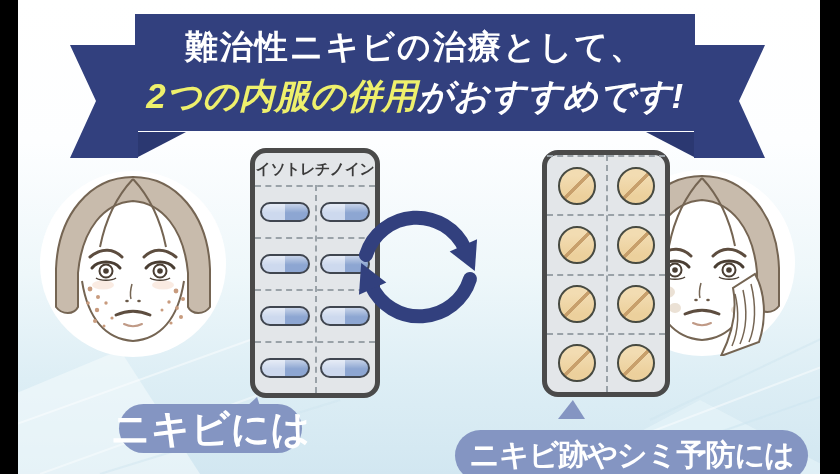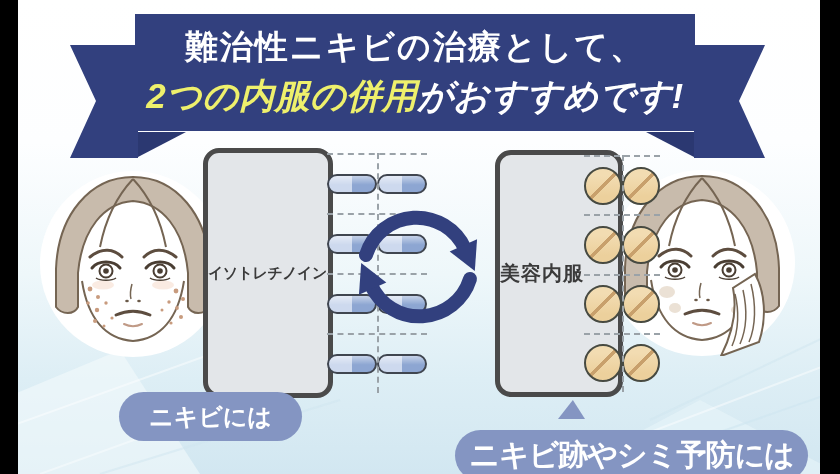--- a/index.html
+++ b/index.html
@@ -17,21 +17,21 @@
     position:absolute;left:135px;top:14px;width:560px;height:117px;
     background:#32407e;display:flex;flex-direction:column;justify-content:center;
     align-items:center;gap:3px;z-index:5;
   }
   .banner-line1{color:#ffffff;font-size:33px;font-weight:bold;letter-spacing:2px;white-space:nowrap;}
   .banner-line2{font-size:35px;font-weight:bold;letter-spacing:0.5px;white-space:nowrap;color:#ffffff;font-style:italic;}
   .banner-line2 .hl{color:#eef06c;}
   
   .pack{
     position:absolute;background:#e3e6e9;border:5px solid #4a4a4a;border-radius:16px;
-    z-index:6;display:flex;flex-direction:row;
+    z-index:6;display:flex;flex-direction:column;margin-left:47px;
   }
   .pack-left{left:203px;top:148px;width:130px;height:250px;}
   .pack-right{left:495px;top:150px;width:128px;height:247px;}
   .pack-label{
     flex:0 0 32px;display:flex;align-items:center;justify-content:center;
     color:#3b3b3b;font-weight:600;white-space:nowrap;
   }
   .pack-left .pack-label{font-size:15px;letter-spacing:-0.5px;}
   .pack-right .pack-label{flex-basis:34px;font-size:20px;letter-spacing:1px;}
   .pack-grid{flex:1;position:relative;display:flex;flex-direction:column;}
@@ -50,21 +50,21 @@
     background:linear-gradient(135deg,rgba(0,0,0,0) 46%,#c8a06c 46%,#c8a06c 53%,rgba(0,0,0,0) 53%),
                linear-gradient(180deg,#f2dcb2 20%,#ecd09c 80%);
   }
   
   .arrows-svg{position:absolute;left:343px;top:191px;width:150px;height:150px;z-index:7;}
   
   .bubble{
     position:absolute;background:#8495c2;color:#fff;font-weight:bold;
     display:flex;align-items:center;justify-content:center;white-space:nowrap;z-index:8;
   }
-  .bubble-left{left:119px;top:392px;width:183px;height:49px;border-radius:25px;font-size:24px;justify-content:center;}
+  .bubble-left{left:119px;top:404px;width:183px;height:49px;border-radius:25px;font-size:39px;justify-content:center;}
   .bubble-right{left:455px;top:430px;width:353px;height:51px;border-radius:26px;font-size:30px;letter-spacing:-1px;}
   .bubble-tail{position:absolute;background:#8495c2;z-index:8;}
   .tail-left{left:236px;top:397px;width:27px;height:19px;clip-path:polygon(78% 0,0 100%,100% 100%);}
   .tail-right{left:558px;top:400px;width:27px;height:19px;clip-path:polygon(55% 0,0 100%,100% 100%);}
   
   .bar{position:absolute;top:0;bottom:0;background:#000;z-index:20;}
   .bar-left{left:0;width:18px;}
   .bar-right{right:0;width:20px;}
 </style>
 </head>
@@ -198,21 +198,20 @@
             <div class="capsule"></div>
           </div>
           <div class="pill-cell">
             <div class="capsule"></div>
           </div>
         </div>
       </div>
   </div>
 
   <div class="pack pack-right">
-    <div class="pack-label">美容内服</div>
     <div class="pack-grid">
         <div class="pill-row">
           <div class="pill-cell">
             <div class="tablet"></div>
           </div>
           <div class="pill-cell">
             <div class="tablet"></div>
           </div>
         </div>
         <div class="pill-row">

